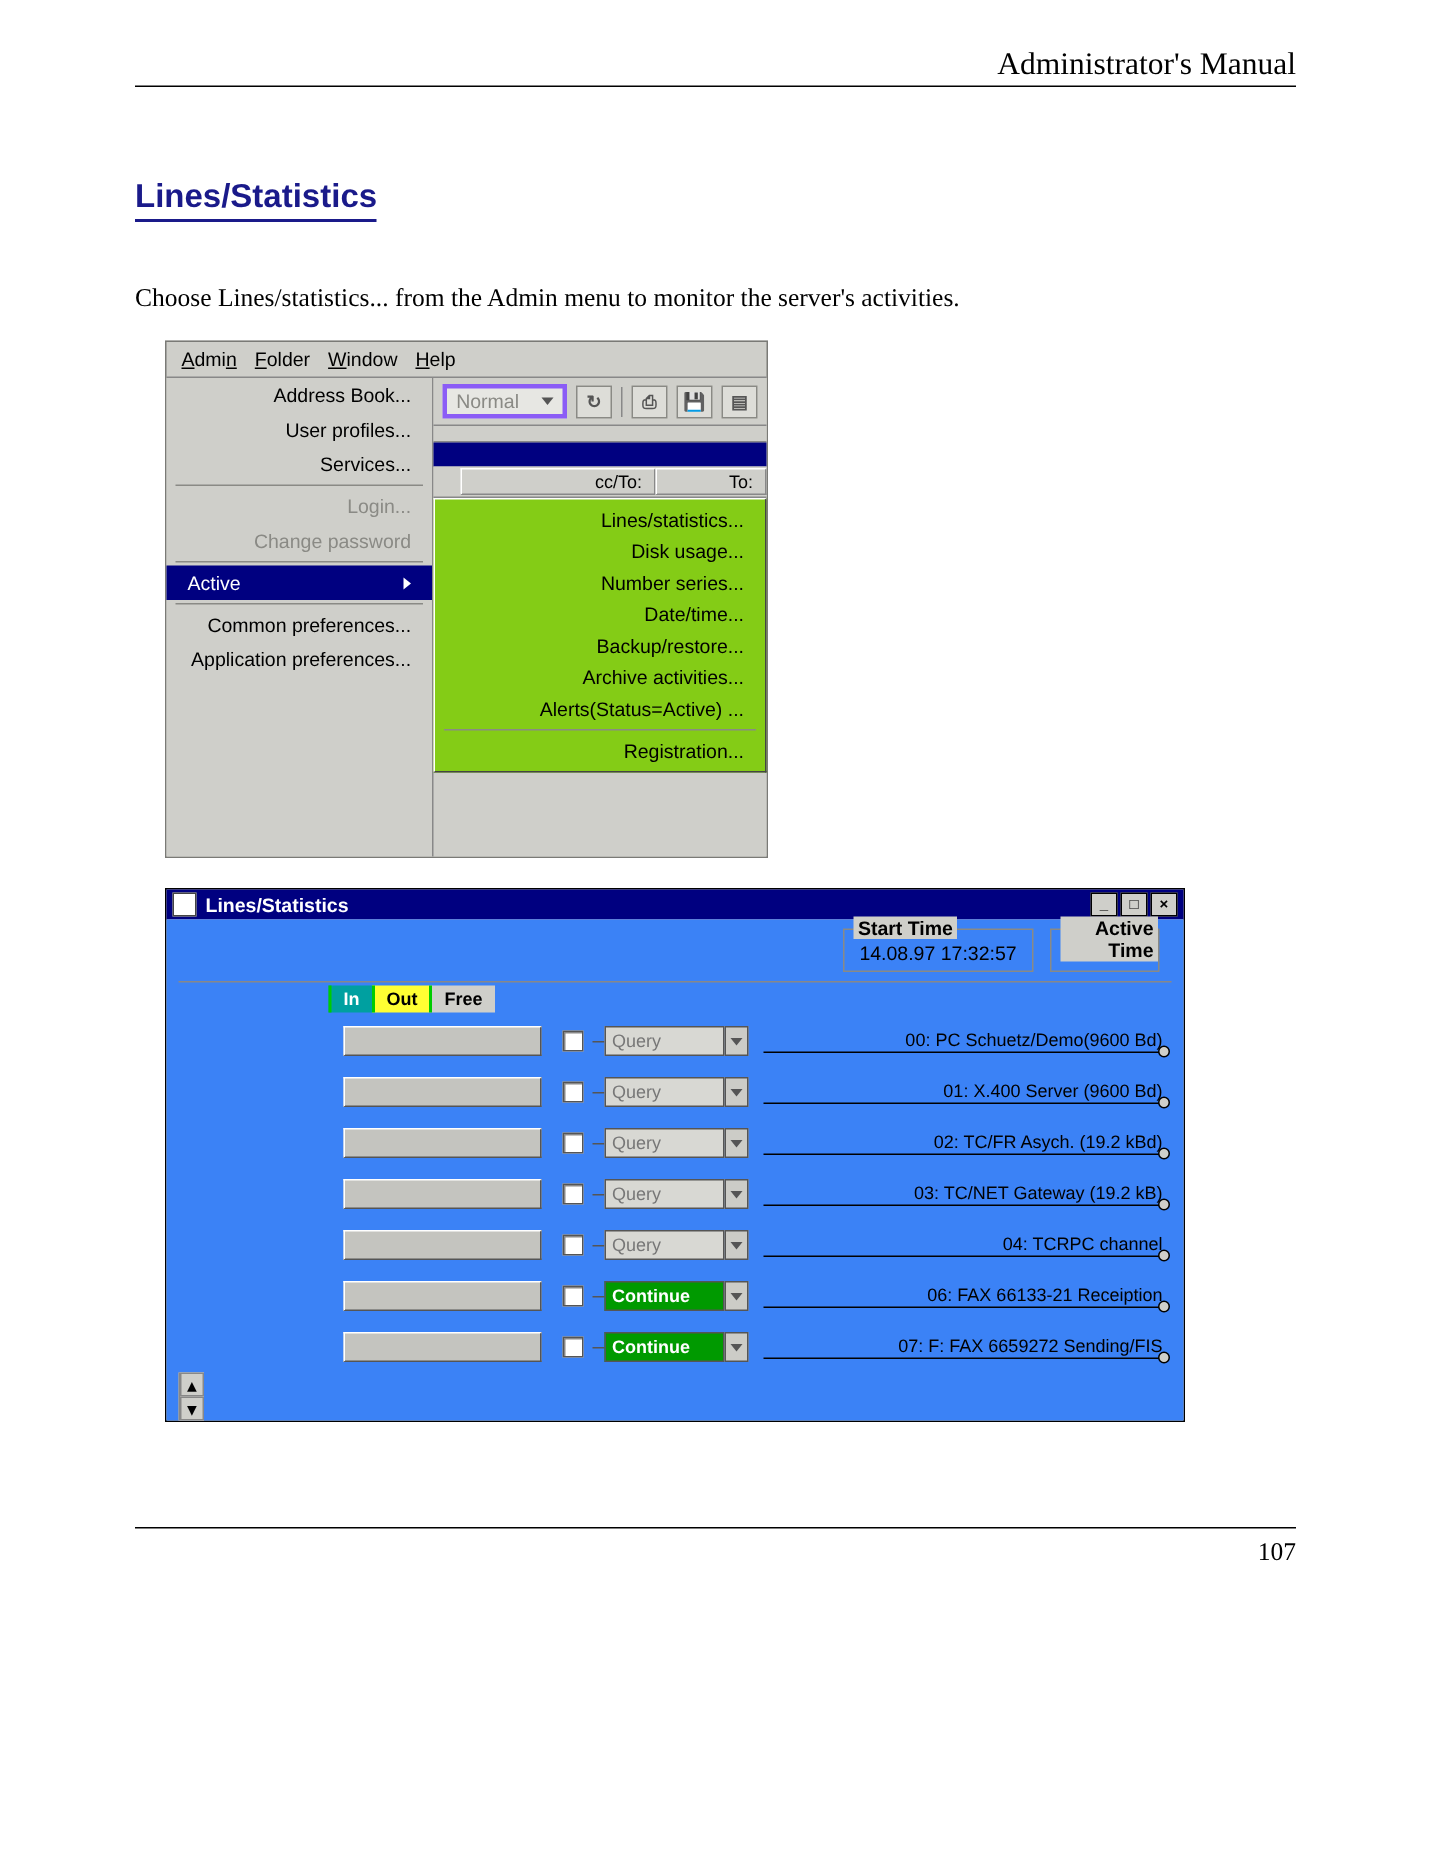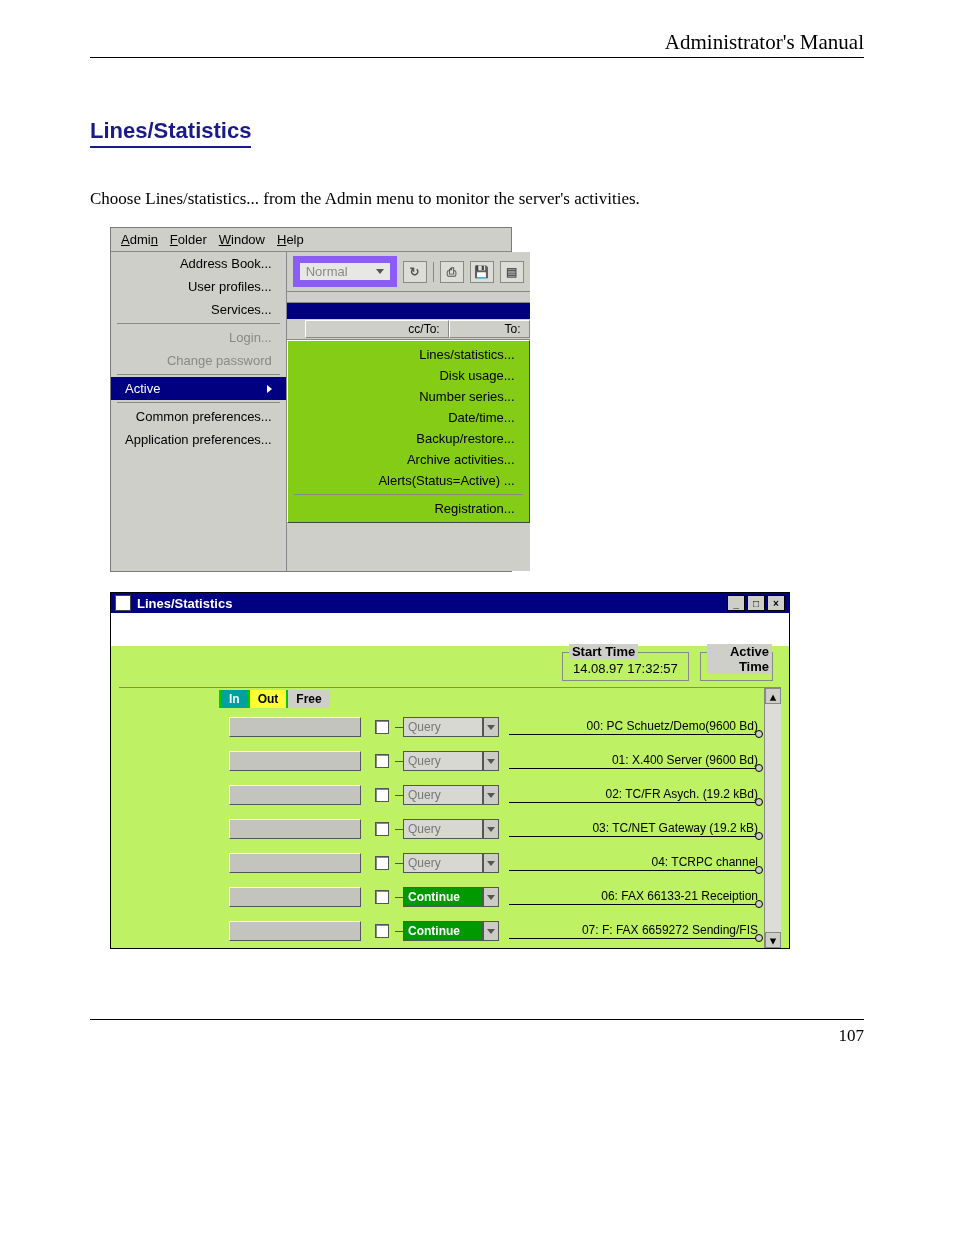--- a/index.html
+++ b/index.html
@@ -96,26 +96,26 @@
   .toolbar {
     background: #cfcfca;
     padding: 4px 6px;
     display: flex;
     align-items: center;
     gap: 6px;
     border-bottom: 1px solid #888;
   }
   .combo {
     background: #e7e7e3;
-    border: 7px solid #8b5cf6;
+    border: 3px solid #8b5cf6;
     padding: 1px 6px;
     color: #8a8a85;
     display: flex;
     align-items: center;
-    gap: 28px;
+    gap: 15px;
   }
   .tri-down {
     width: 0;height:0;
     border-left:4px solid transparent;
     border-right:4px solid transparent;
     border-top:5px solid #555;
   }
   .tbtn {
     width: 22px; height: 20px;
     border: 1px solid #8a8a85;
@@ -155,42 +155,42 @@
   }
   .title-left { display:flex; gap:6px; align-items:center;}
   .title-icon { width:14px;height:14px;background:#fff;border:1px solid #444; }
   .winbtns { display:flex; gap:2px; }
   .winbtn {
     width:16px;height:14px;background:#cfcfca;border:1px solid #000;
     display:flex;align-items:center;justify-content:center;
     font-family: Arial; font-size:10px; color:#000; font-weight:bold;
   }
   .lines-body {
-    background:#bef264;
+    background:#3b82f6;
     padding:6px 8px 0 8px;
-    margin-top:33px;
   }
   .fieldset {
     display:inline-block;
     border:1px solid #8a8a85;
     padding: 8px 10px 4px 10px;
     margin-right: 8px;
     position:relative;
     font-family: Tahoma, Arial, sans-serif;
     font-size:13px;
   }
   .fieldset .legend{
     position:absolute; top:-9px; left:6px;
     background:#cfcfca; padding:0 3px; font-weight:bold;
   }
   .lines-table {
     margin-top:6px;
     border-top:1px solid #888;
     display:flex;
     position:relative;
+    flex-direction:column;
   }
   .legend-row {
     height:22px;
     display:flex;
     align-items:center;
     padding-left:100px;
     gap:0;
     font-family: Tahoma, Arial, sans-serif;
     font-size:12px;
     font-weight:bold;

